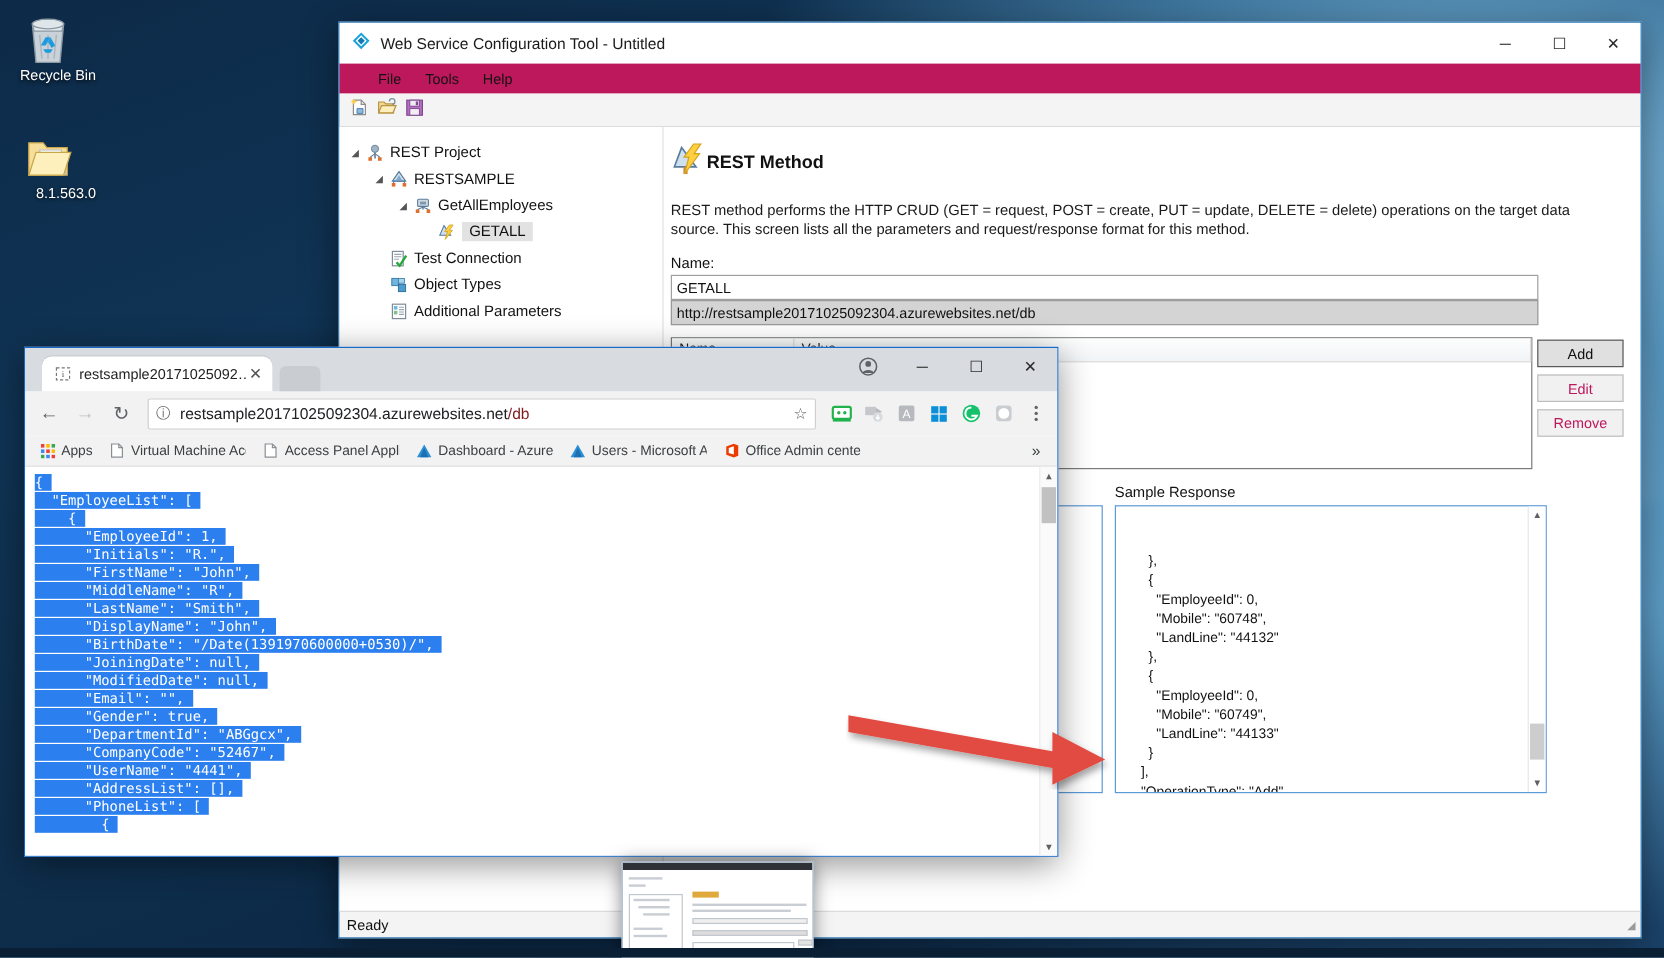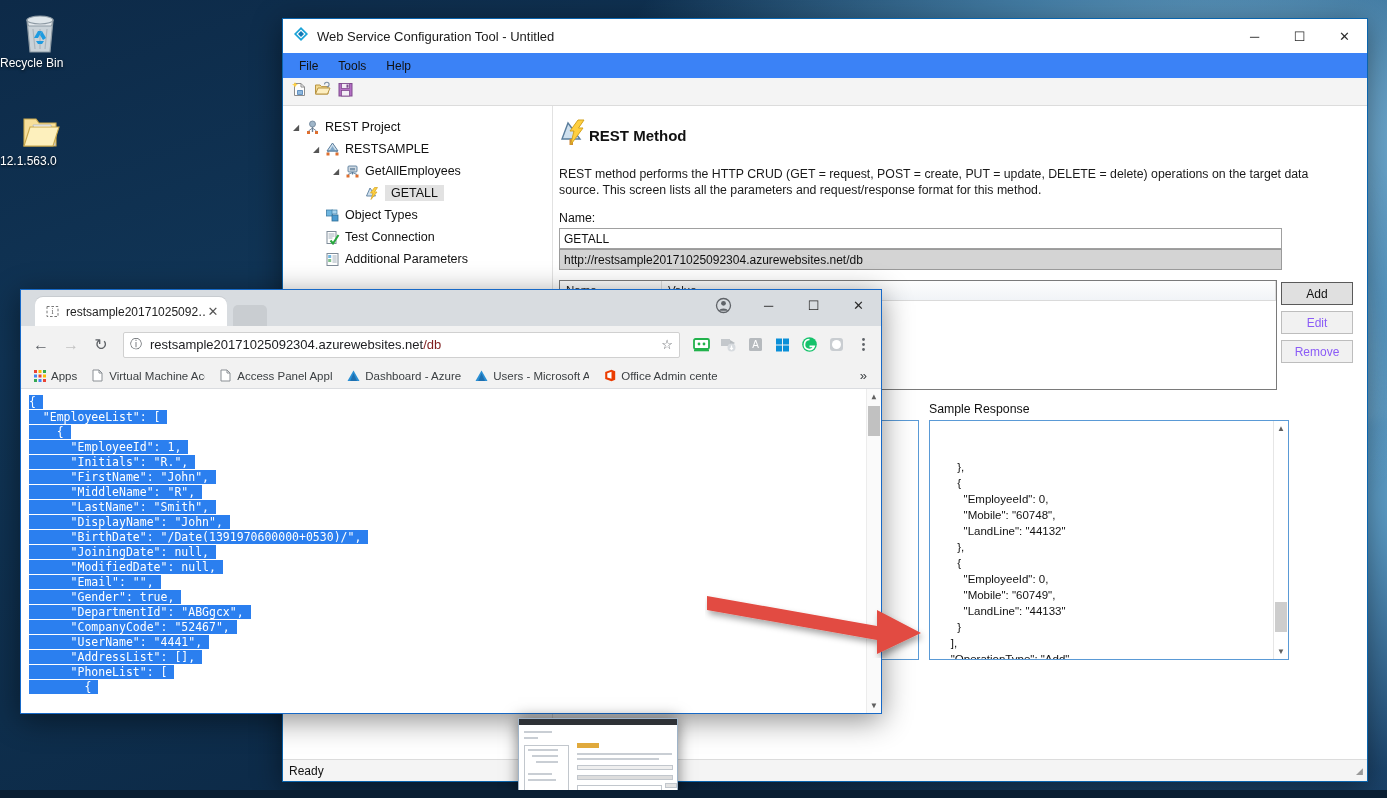--- a/index.html
+++ b/index.html
@@ -23,40 +23,40 @@
     position:absolute; right:-60px; top:120px; width:560px; height:520px;
     background:radial-gradient(ellipse at 30% 40%, rgba(190,230,250,.9) 0%, rgba(140,205,240,.5) 30%, rgba(90,165,215,0) 68%);
     filter:blur(6px); pointer-events:none;
   }
   #desk-streak{
     position:absolute; right:0; top:330px; width:420px; height:130px;
     background:linear-gradient(100deg, rgba(255,255,255,0) 0%, rgba(225,245,255,.75) 45%, rgba(255,255,255,0) 100%);
     transform:rotate(-12deg); filter:blur(5px); pointer-events:none;
   }
 
-  .desk-icon{ position:absolute; width:80px; text-align:left; color:#fff;
+  .desk-icon{ position:absolute; width:80px; text-align:right; color:#fff;
     font-size:12px; text-shadow:0 1px 3px rgba(0,0,0,.85); cursor:default;}
   .desk-icon .glyph{ height:48px; display:flex; align-items:flex-end; justify-content:center; }
   .desk-label{ display:block; margin-top:3px; line-height:13px; }
 
   
   .win{ position:absolute; background:#fff; box-shadow:0 6px 28px rgba(0,0,0,.45); }
 
   
   #app-win{ left:264px; top:18px; width:1086px; height:764px;
      border:1px solid #0a64ad; display:flex; flex-direction:column;margin-left:18px; }
   #app-title{ height:34px; background:#fff; display:flex; align-items:center; }
   #app-title .ttl-ico{ margin:0 8px 0 10px; }
   #app-title .ttl-txt{ font-size:13px; color:#1a1a1a; }
   #app-title .spacer{ flex:1; }
   .winbtn{ width:45px; height:33px; display:flex; align-items:center; justify-content:center;
      font-size:13px; color:#2b2b2b; }
 
-  #app-menu{ height:25px; background:#3b82f6; display:flex; align-items:center;
-     padding-left:8px; gap:4px; }
+  #app-menu{ height:25px; background:#be185d; display:flex; align-items:center;
+     padding-left:24px; gap:4px; }
   #app-menu .mi{ font-size:12px; padding:3px 8px; color:#111; }
 
   #app-toolbar{ height:28px; background:#f4f4f4; display:flex; align-items:center;
      padding-left:8px; gap:6px; border-bottom:1px solid #dcdcdc;}
   #app-body{ flex:1; display:flex; min-height:0; background:#fff; }
 
   
   #tree{ width:270px; background:#fff; padding:10px 0 0 6px; font-size:12.5px; color:#111;
      border-right:1px solid #e2e2e2; }
   .tnode{ display:flex; align-items:center; height:22px; white-space:nowrap; }
@@ -76,21 +76,21 @@
 
   .grid-wrap{ display:flex; gap:4px; margin-top:10px;justify-content:space-between; }
   .grid{ width:723px; height:110px; border:1px solid #7a7a7a; background:#fff; }
   .grid-hdr{ height:20px; background:linear-gradient(#fdfdfd,#f1f4f7); border-bottom:1px solid #dadada;
      display:flex; font-size:11.5px; color:#222; }
   .gh{ border-right:1px solid #dcdcdc; padding:3px 6px; }
   .btncol{ display:flex; flex-direction:column; gap:6px; padding-top:2px;}
   .btn{ width:72px; height:23px; border:1px solid #8d8d8d; background:#e6e6e6;
      font-size:12px; color:#111; display:flex; align-items:center; justify-content:center;}
   .btn.primary{ border:1px solid #5a5a5a; background:#e0e0e0; }
-  .btn.disabled{ color:#8b5cf6; border-color:#bdbdbd; background:#f1f1f1; }
+  .btn.disabled{ color:#be185d; border-color:#bdbdbd; background:#f1f1f1; }
 
   .sec-label{ font-size:12.3px; color:#111; margin:12px 0 4px 0; }
   .two-col{ display:flex; gap:10px;align-items:center; }
   .codebox{ border:1px solid #5a9ad6; background:#fff; position:relative;
      font-size:11.5px; color:#111; line-height:16px; padding:6px 4px 6px 8px;
      white-space:pre; overflow:hidden;}
   #req-box{ width:360px; height:240px;}
   #resp-box{ width:360px; height:240px;}
   .vscroll{ position:absolute; right:0; top:0; width:15px; height:100%; background:#fff;
      border-left:1px solid #e6e6e6; display:flex; flex-direction:column; }
@@ -182,21 +182,21 @@
 
   <div class="desk-icon" style="left:0px; top:104px;">
     <div class="glyph">
       <svg width="42" height="40" viewBox="0 0 42 40">
         <path d="M5 7 L17 7 L20 11 L37 11 L37 34 L5 34 Z" fill="#f7df9a" stroke="#c9a84c" stroke-width="1.1"></path>
         <path d="M14 13 L32 13 L36 33 L18 33 Z" fill="#ffffff" stroke="#b9bec4" stroke-width="1"></path>
         <rect x="22" y="19" width="5" height="6" fill="#dbe2e8" stroke="#a8b0b8" stroke-width=".7"></rect>
         <path d="M5 34 L11 15 L40 15 L34 34 Z" fill="#fdf0bd" stroke="#c9a84c" stroke-width="1.1"></path>
       </svg>
     </div>
-    <span class="desk-label">12.1.563.0</span>
+    <span class="desk-label">8.1.563.0</span>
   </div>
 </div>
 
 <div class="win" id="app-win">
 
   <div id="app-title">
     <span class="ttl-ico">
       <svg width="16" height="16" viewBox="0 0 16 16">
         <path d="M8 1 L15 8 L8 15 L1 8 Z" fill="#1aa3d8"></path>
         <path d="M8 3.4 L12.6 8 L8 12.6 L3.4 8 Z" fill="#ffffff"></path>
@@ -292,37 +292,37 @@
               <path d="M5 2 L10.5 10 H1.5 Z" fill="#cfe0ee" stroke="#5a7d9c" stroke-width=".9"></path>
               <path d="M9.5 1.5 L5.5 7 H8 L6 13.5 L12 6 H9.5 L12.5 1.5 Z" fill="#ffcf3f" stroke="#d3a31f" stroke-width=".7"></path>
             </svg>
         </span>
         <span class="tlabel">GETALL</span>
       </div>
       <div class="tnode" style="padding-left:20px">
         <span class="tw"></span>
         <span class="tico">
           <svg width="15" height="15" viewBox="0 0 15 15">
+              <rect x="2" y="1.5" width="9" height="12" fill="#fff" stroke="#7f8c99" stroke-width="1"></rect>
+              <path d="M3.5 4 h6 M3.5 6 h6 M3.5 8 h4" stroke="#9aa7b3" stroke-width=".9"></path>
+              <path d="M5.5 10.5 L8 13.5 L13.5 5" fill="none" stroke="#27a83c" stroke-width="2"></path>
+            </svg>
+        </span>
+        <span class="tlabel">Test Connection</span>
+      </div>
+      <div class="tnode" style="padding-left:20px">
+        <span class="tw"></span>
+        <span class="tico">
+          <svg width="15" height="15" viewBox="0 0 15 15">
               <rect x="1.5" y="2" width="6" height="6" fill="#6fb6e0" stroke="#3d7ca5" stroke-width=".8"></rect>
               <rect x="7" y="7" width="6" height="6" fill="#4c9bd1" stroke="#2f6e96" stroke-width=".8"></rect>
               <rect x="7" y="2" width="5" height="4" fill="#a7d4ee" stroke="#3d7ca5" stroke-width=".7"></rect>
             </svg>
         </span>
         <span class="tlabel">Object Types</span>
-      </div>
-      <div class="tnode" style="padding-left:20px">
-        <span class="tw"></span>
-        <span class="tico">
-          <svg width="15" height="15" viewBox="0 0 15 15">
-              <rect x="2" y="1.5" width="9" height="12" fill="#fff" stroke="#7f8c99" stroke-width="1"></rect>
-              <path d="M3.5 4 h6 M3.5 6 h6 M3.5 8 h4" stroke="#9aa7b3" stroke-width=".9"></path>
-              <path d="M5.5 10.5 L8 13.5 L13.5 5" fill="none" stroke="#27a83c" stroke-width="2"></path>
-            </svg>
-        </span>
-        <span class="tlabel">Test Connection</span>
       </div>
       <div class="tnode" style="padding-left:20px">
         <span class="tw"></span>
         <span class="tico">
           <svg width="15" height="15" viewBox="0 0 15 15">
               <rect x="2" y="1.5" width="11" height="12" fill="#fff" stroke="#7f8c99" stroke-width="1"></rect>
               <rect x="3.2" y="3" width="3" height="3" fill="#6fb6e0"></rect>
               <rect x="3.2" y="7" width="3" height="3" fill="#7fc08a"></rect>
               <path d="M7.5 4 h4.2 M7.5 6 h4.2 M7.5 8 h4.2 M7.5 10 h4.2" stroke="#9aa7b3" stroke-width=".9"></path>
             </svg>

